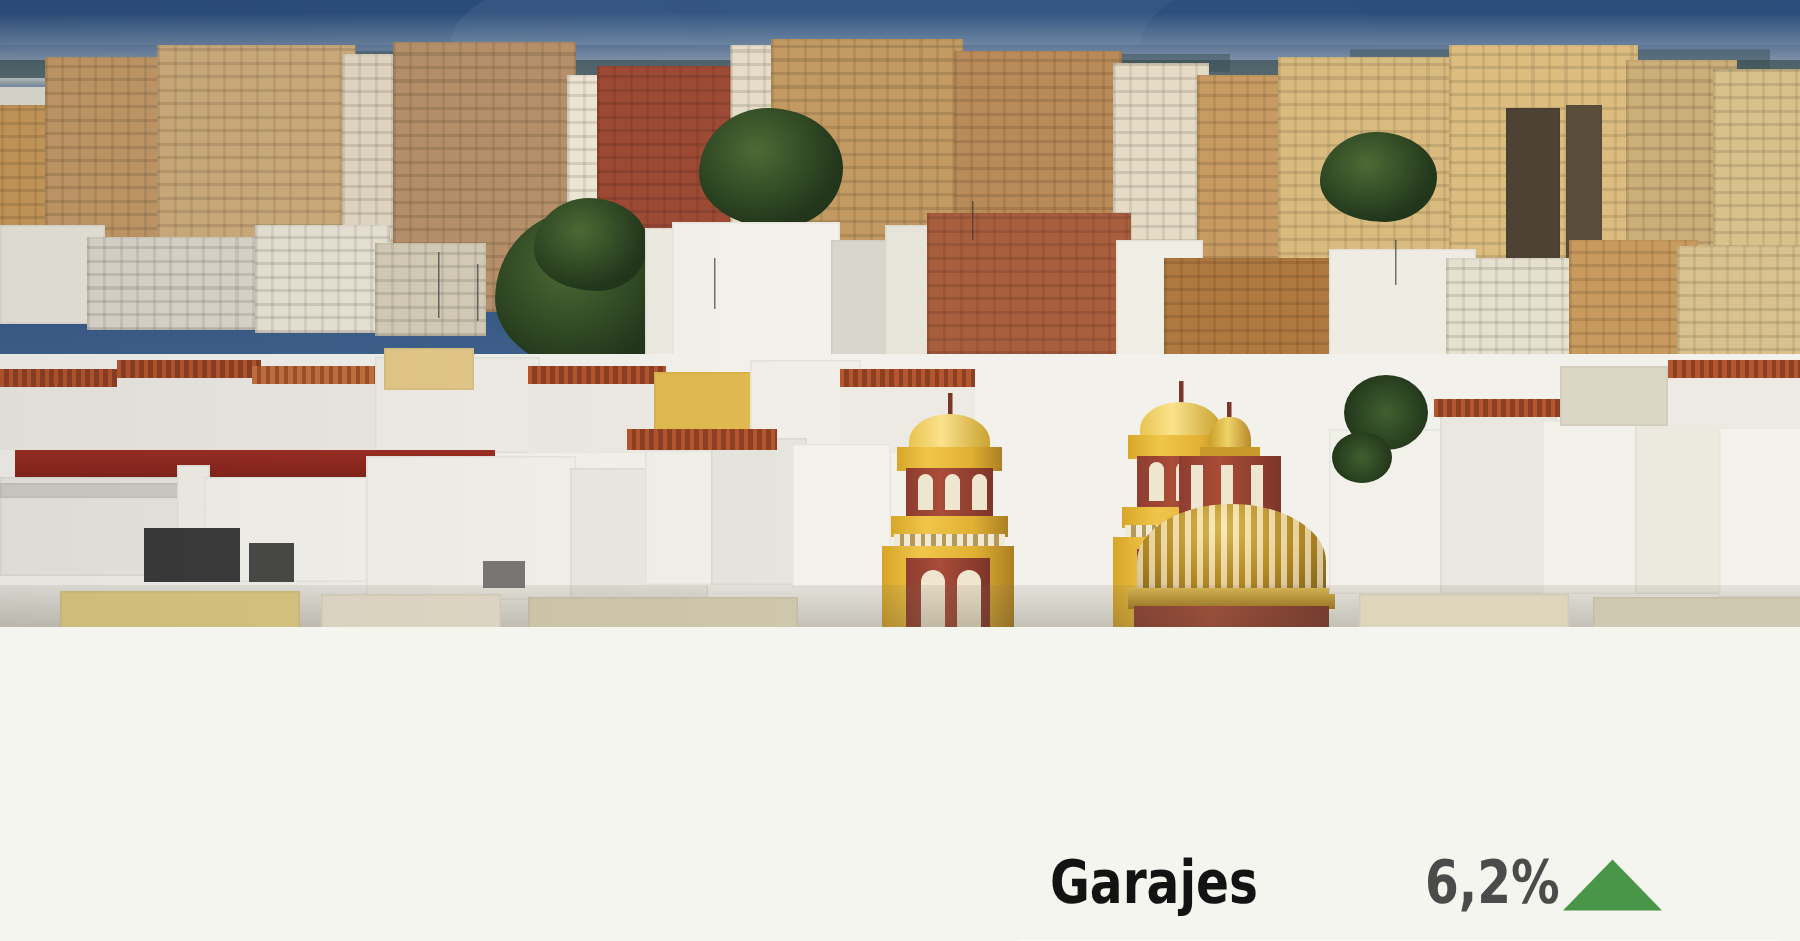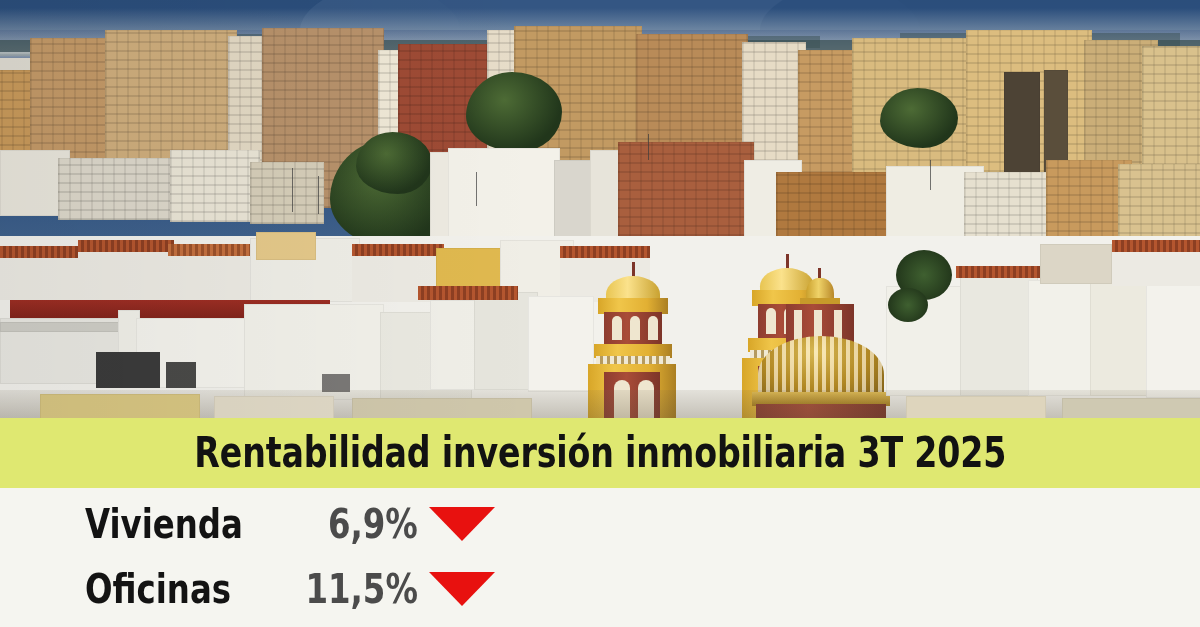--- a/index.html
+++ b/index.html
@@ -286,40 +286,28 @@
     <div style="left:0;top:390px;width:1200px;height:28px;background:linear-gradient(180deg,rgba(120,110,90,.12),rgba(90,80,60,.30));"></div>
     <div class="b plain" style="left:40px;top:394px;width:160px;height:26px;background:#d8c682;"></div>
     <div class="b plain" style="left:214px;top:396px;width:120px;height:24px;background:#e0d9c6;"></div>
     <div class="b plain" style="left:352px;top:398px;width:180px;height:22px;background:#cfc7ab;"></div>
     <div class="b plain" style="left:906px;top:396px;width:140px;height:24px;background:#ded5bd;"></div>
     <div class="b plain" style="left:1062px;top:398px;width:140px;height:22px;background:#cfc9b2;"></div>
 
     <div class="shade" style="left:0;top:0;width:1200px;height:418px;opacity:.25;"></div>
   </div>
 
-  <div class="titleband" style="background:#dfe871;">
-    <div class="titletext">Rentabilidad inversión inmobiliaria 3T 2025</div>
-  </div>
 
   <div class="datawrap">
 
-    <div class="col col-left">
-
-      <div class="row row-0">
-        <span class="label">Vivienda</span>
-        <span class="value">6,9%</span>
-        <span class="arrow down" style="--ac:#e8110f;"></span>
-      </div>
-
-      <div class="row row-1">
-        <span class="label">Oficinas</span>
-        <span class="value">11,5%</span>
-        <span class="arrow down" style="--ac:#e8110f;"></span>
+
+    <div class="col col-right">
+
+
+      <div class="row row-1 tight">
+        <span class="label">Garajes</span>
+        <span class="value">6,2%</span>
+        <span class="arrow up" style="--ac:#4a9648;"></span>
       </div>
     </div>
-
-    <div class="col col-right">
-
-
-    </div>
   </div>
 
 </div>
 
 </body></html>

